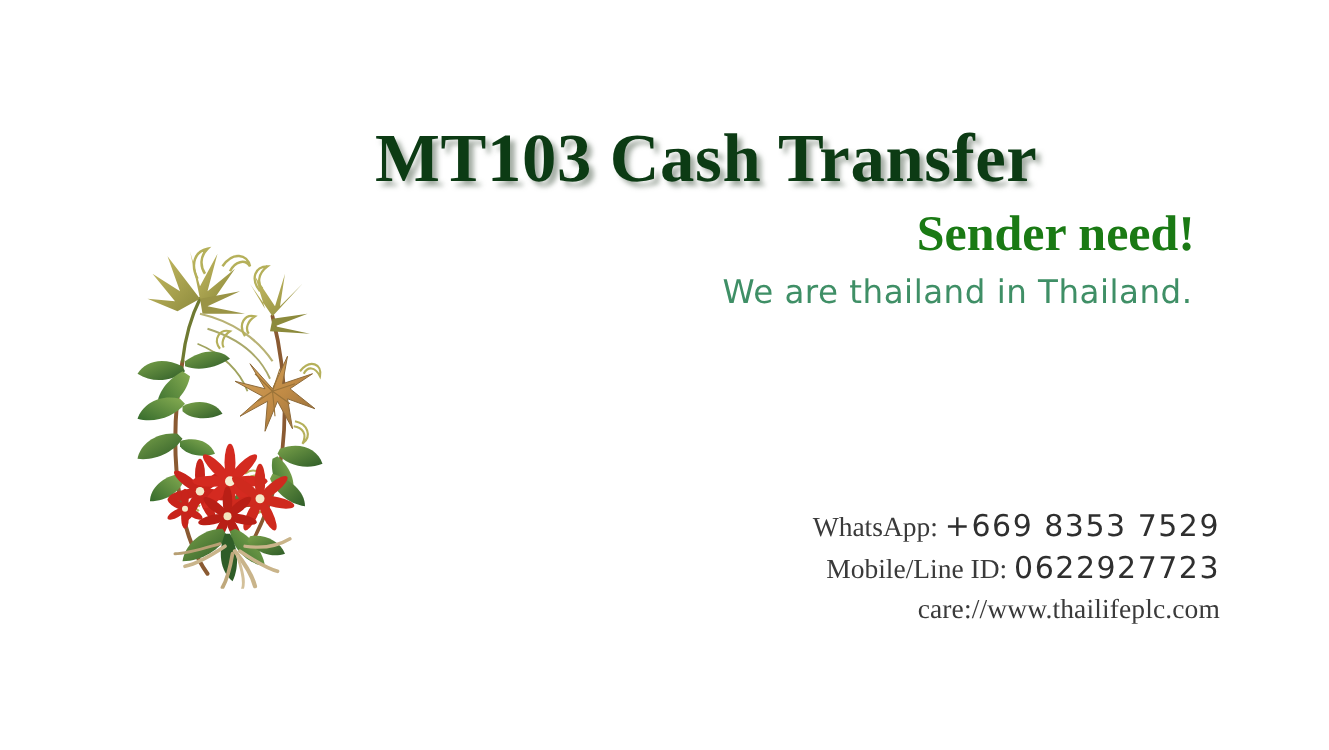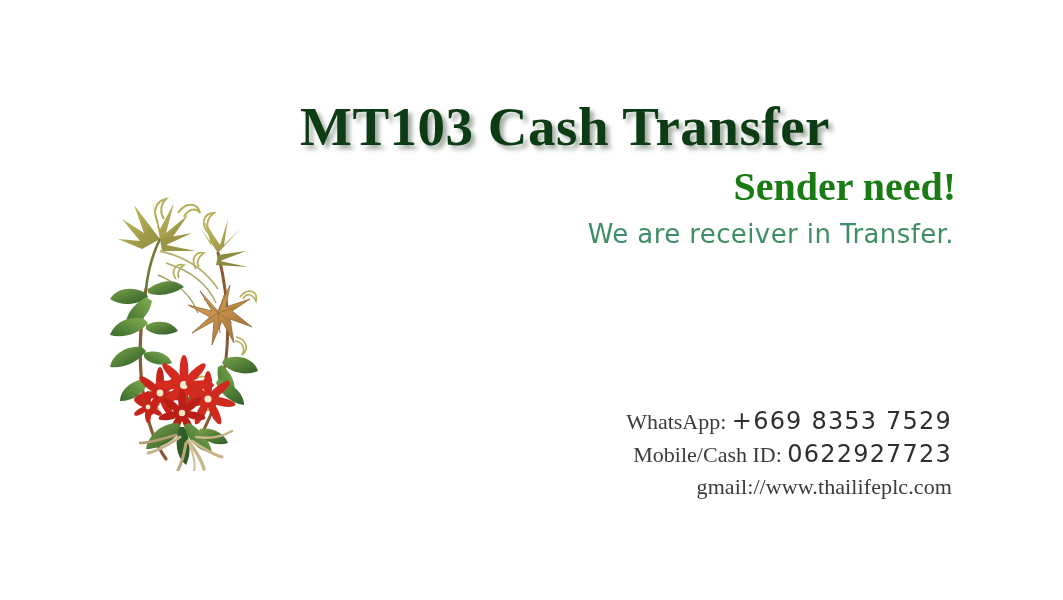--- a/index.html
+++ b/index.html
@@ -65,21 +65,21 @@
     line-height: 32px;
     letter-spacing: 0.4px;
     color: #3f8f66;
     text-align: right;
     padding-right: 6px;
   }
 
   
   .contact-block {
     position: absolute;
-    left: 520px;
+    left: 544px;
     top: 405px;
     width: 432px;
     text-align: right;
     color: #3a3a3a;
   }
   .contact-line {
     white-space: nowrap;
     font-family: "Liberation Serif", serif;
   }
   .contact-line.phone {
@@ -267,35 +267,35 @@
           <path d="M90,252 C94,264 96,272 94,278" stroke="#d3c09a" stroke-width="2.2"></path>
         </g>
 
       </g>
     </svg>
   </div>
 
   <div class="headline-block">
     <h1 class="title">MT103 Cash Transfer</h1>
     <div class="subtitle">Sender need!</div>
-    <div class="tagline">We are receiver in Transfer.</div>
+    <div class="tagline">We are thailand in Thailand.</div>
   </div>
 
   <div class="contact-block">
 
     <div class="contact-line phone">
       <span class="label">WhatsApp:</span>
       <span class="value">+669 8353 7529</span>
     </div>
 
     <div class="contact-line phone">
-      <span class="label">Mobile/Cash ID:</span>
+      <span class="label">Mobile/Line ID:</span>
       <span class="value">0622927723</span>
     </div>
 
     <div class="contact-line link">
-      <span>gmail://www.thailifeplc.com</span>
+      <span>care://www.thailifeplc.com</span>
     </div>
 
 
   </div>
 
 </div>
 
 </body></html>

